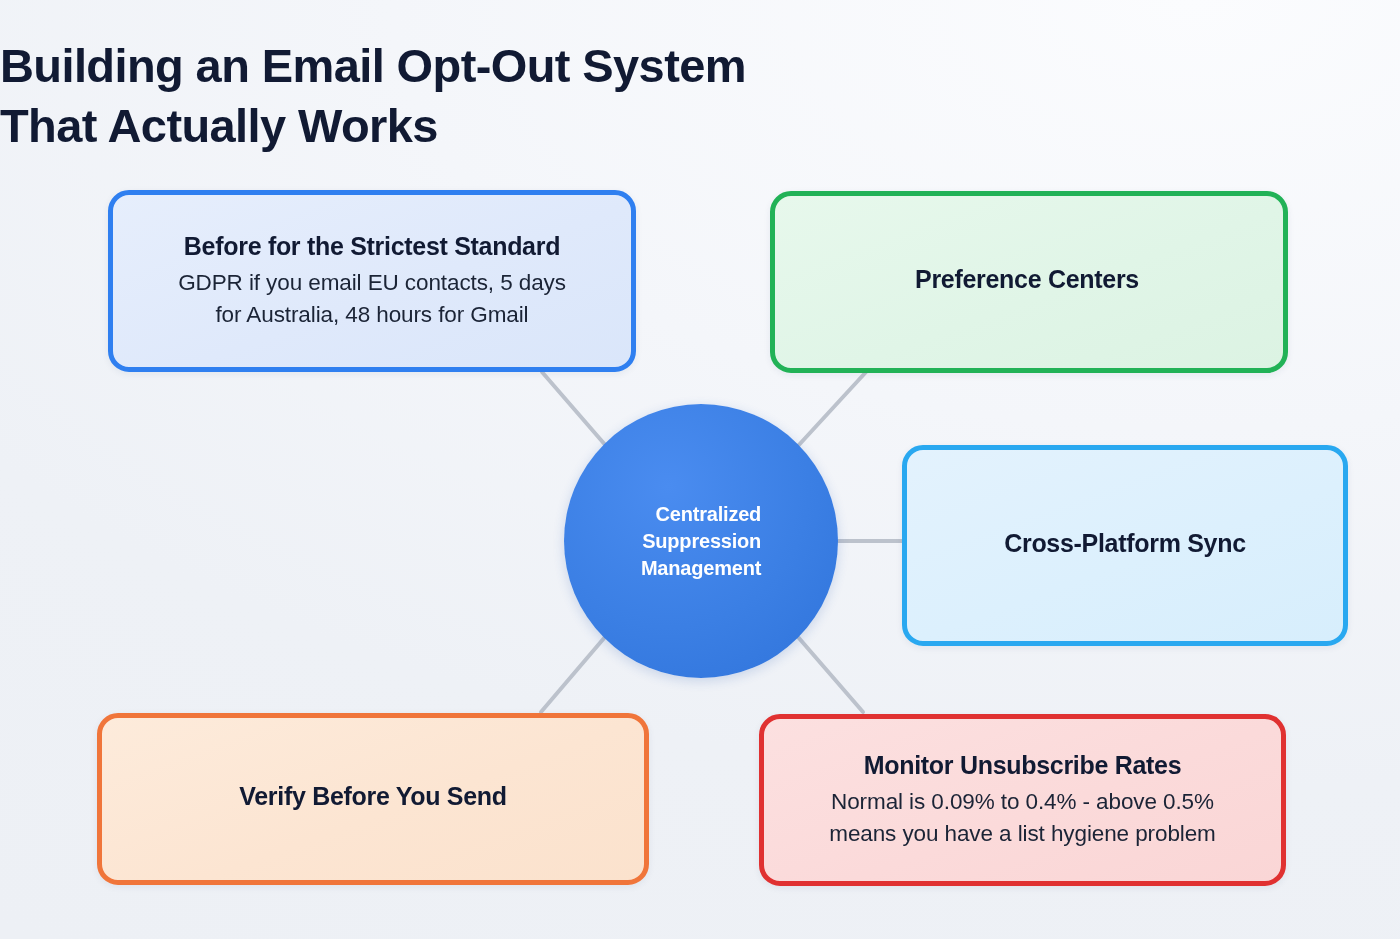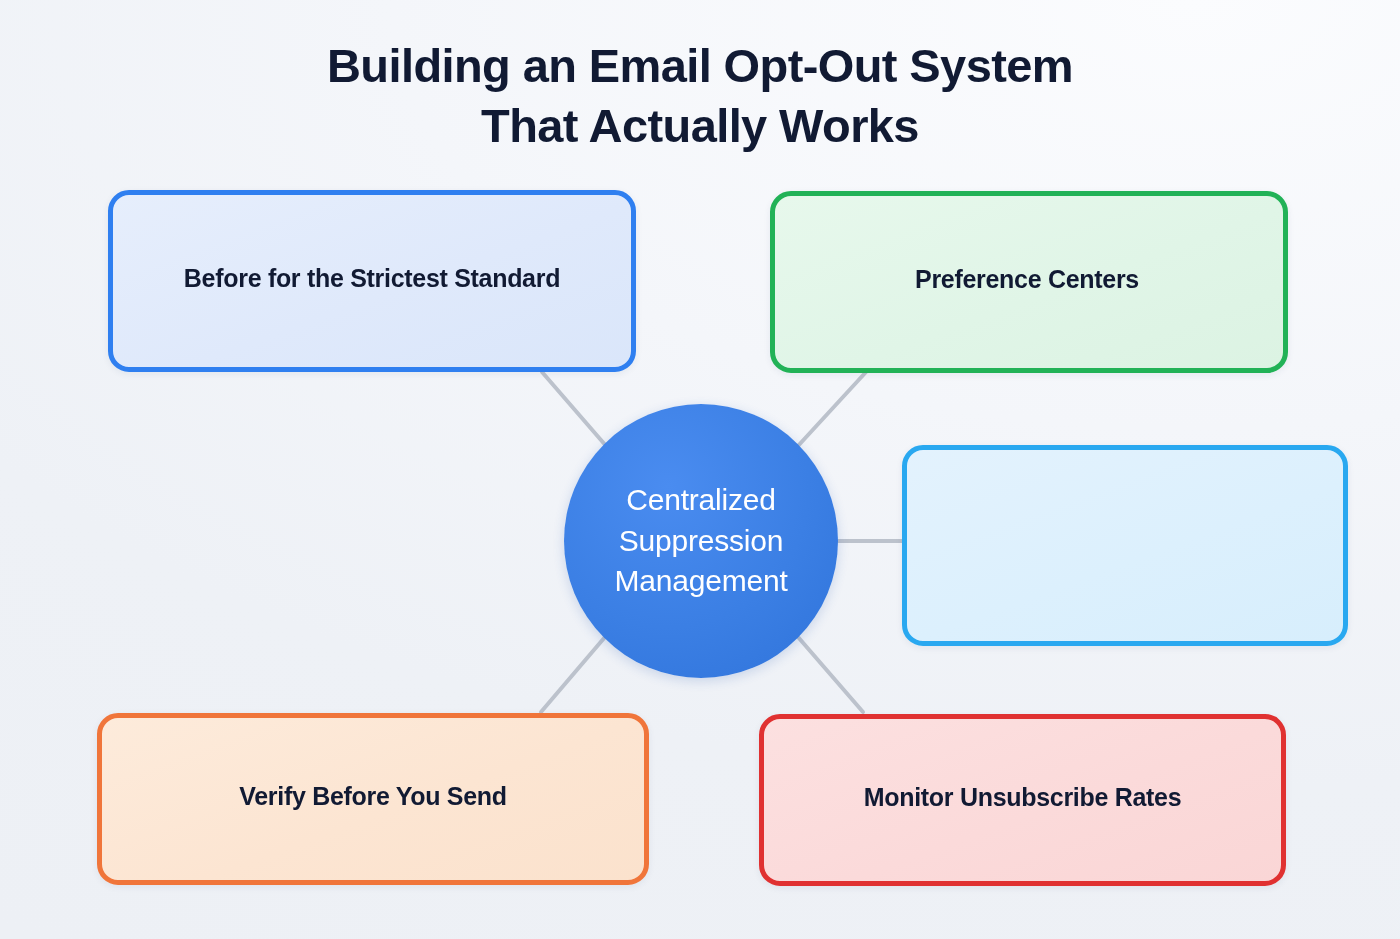--- a/index.html
+++ b/index.html
@@ -23,21 +23,21 @@
     width: 1400px;
     height: 939px;
   }
 
   
   .title {
     position: absolute;
     left: 0;
     top: 36px;
     width: 1400px;
-    text-align: center;
+    text-align: left;
     font-size: 47px;
     font-weight: bold;
     line-height: 1.28;
     color: #111a33;
     letter-spacing: -0.6px;
     white-space: pre-line;
   }
 
   
   .connectors {
@@ -59,24 +59,24 @@
     border-radius: 50%;
     background: radial-gradient(circle at 38% 30%, #4a8cf0 0%, #3b7fe4 55%, #2f73da 100%);
     display: flex;
     align-items: center;
     justify-content: center;
     box-shadow: 0 3px 12px rgba(40, 90, 180, 0.20);
   }
 
   .center-label {
     color: #ffffff;
-    font-size: 30px;
-    font-weight: normal;
+    font-size: 20px;
+    font-weight: bold;
     line-height: 1.35;
-    text-align: center;
+    text-align: right;
     white-space: pre-line;
     letter-spacing: -0.2px;
   }
 
   
   .card {
     position: absolute;
     border-style: solid;
     border-width: 5px;
     border-radius: 21px;
@@ -154,35 +154,40 @@
       <line x1="607" y1="447" x2="542" y2="372"></line>
       <line x1="797" y1="447" x2="866" y2="372"></line>
       <line x1="836" y1="541" x2="903" y2="541"></line>
       <line x1="605" y1="637" x2="541" y2="712"></line>
       <line x1="798" y1="637" x2="863" y2="712"></line>
     </g>
   </svg>
 
   <div class="card" id="card-strictest-standard">
     <div class="card-title">Before for the Strictest Standard</div>
+    <div class="card-body">GDPR if you email EU contacts, 5 days
+for Australia, 48 hours for Gmail</div>
   </div>
 
   <div class="card" id="card-preference-centers">
     <div class="card-title">Preference Centers</div>
   </div>
 
   <div class="card" id="card-cross-platform-sync">
+    <div class="card-title">Cross-Platform Sync</div>
   </div>
 
   <div class="card" id="card-verify-before-send">
     <div class="card-title">Verify Before You Send</div>
   </div>
 
   <div class="card" id="card-monitor-unsub-rates">
     <div class="card-title">Monitor Unsubscribe Rates</div>
+    <div class="card-body">Normal is 0.09% to 0.4% - above 0.5%
+means you have a list hygiene problem</div>
   </div>
 
   <div class="center-node">
     <div class="center-label">Centralized
 Suppression
 Management</div>
   </div>
 
 </div>
 

